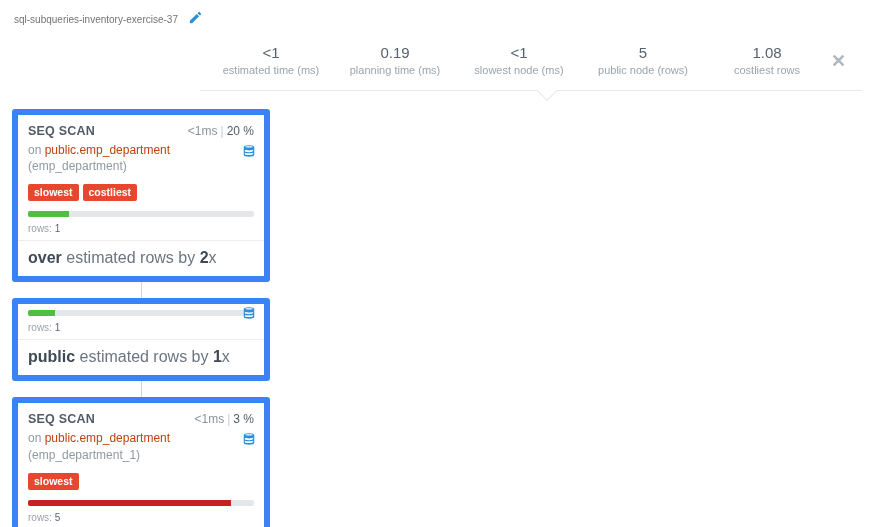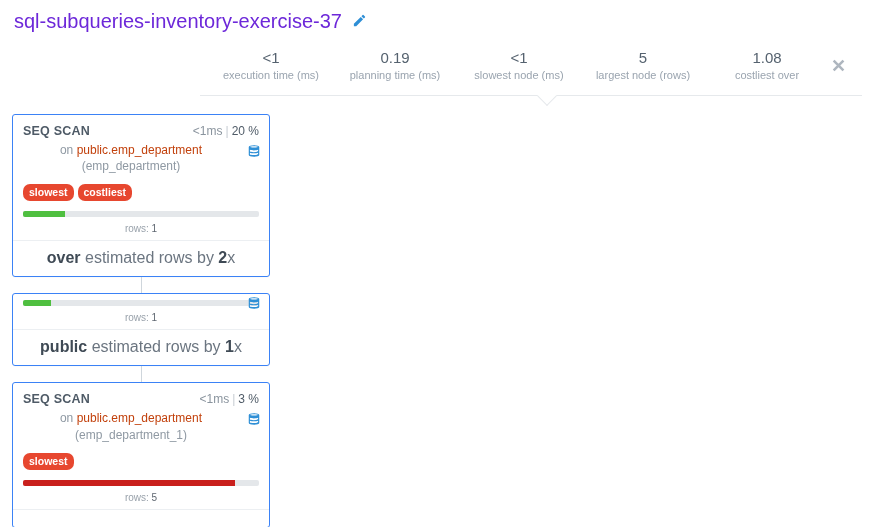--- a/index.html
+++ b/index.html
@@ -10,22 +10,22 @@
     font-size: 13px;
     width: 882px;
   }
   .header {
     padding: 10px 14px 6px;
     display: flex;
     align-items: center;
     gap: 10px;
   }
   .header-title {
-    color: #6d28d9;
-    font-size: 20px;
+    color: #737373;
+    font-size: 10px;
     font-weight: 400;
     text-align: center;
   }
   .edit-icon svg { width: 15px; height: 15px; fill: #2e8fd6; cursor: pointer; }
   .stats-bar {
     margin: 2px 0 0 200px;
     padding: 8px 20px 14px;
     display: flex;
     gap: 22px;
     align-items: flex-start;
@@ -67,26 +67,25 @@
     background: #fff;
     border-right: 1px solid #e6e9ec;
     border-bottom: 1px solid #e6e9ec;
     transform: rotate(45deg);
   }
   .plan-area {
     padding: 18px 12px 20px;
   }
   .node-card {
     width: 258px;
-    border: 1px solid #3b82f6;
+    border: 6px solid #3b82f6;
     border-radius: 3px;
     background: #fff;
     box-shadow: 0 1px 1px rgba(0,0,0,0.02);
     margin-bottom: 0;
-    text-align: center;
   }
   .connector {
     width: 1px; height: 16px; background: #cfd6dc;
     margin-left: 129px;
   }
   .node-head {
     display: flex;
     align-items: baseline;
     justify-content: space-between;
     padding: 9px 10px 4px 10px;
@@ -122,21 +121,21 @@
     padding: 4px 10px 8px;
     display: flex;
     gap: 4px;
   }
   .tag {
     background: #e7472f;
     color: #fff;
     font-size: 10.5px;
     font-weight: 700;
     padding: 2px 6px 3px;
-    border-radius: 7px;
+    border-radius: 2px;
   }
   .bar-wrap {
     height: 6px;
     background: #e4e7ea;
     margin: 2px 10px 4px;
     border-radius: 2px;
     overflow: hidden;
   }
   .bar-fill {
     height: 100%;
@@ -173,37 +172,37 @@
   <span class="edit-icon">
     <svg viewBox="0 0 24 24">
         <path d="M3 17.25V21h3.75l11-11.03-3.75-3.75L3 17.25zM20.71 7.04a1 1 0 0 0 0-1.41l-2.34-2.34a1 1 0 0 0-1.41 0l-1.83 1.83 3.75 3.75 1.83-1.83z"></path>
       </svg>
   </span>
 </div>
 
 <div class="stats-bar">
   <div class="stat">
     <div class="stat-value">&lt;1</div>
-    <div class="stat-label">execution time (ms)</div>
+    <div class="stat-label">estimated time (ms)</div>
   </div>
   <div class="stat">
     <div class="stat-value">0.19</div>
     <div class="stat-label">planning time (ms)</div>
   </div>
   <div class="stat">
     <div class="stat-value">&lt;1</div>
     <div class="stat-label">slowest node (ms)</div>
   </div>
   <div class="stat">
     <div class="stat-value">5</div>
-    <div class="stat-label">largest node (rows)</div>
+    <div class="stat-label">public node (rows)</div>
   </div>
   <div class="stat">
     <div class="stat-value">1.08</div>
-    <div class="stat-label">costliest over</div>
+    <div class="stat-label">costliest rows</div>
   </div>
   <span class="close-x">✕</span>
   <div class="notch"></div>
 </div>
 
 <div class="plan-area">
 
   <div class="node-card">
     <div class="node-head">
       <span class="node-name">SEQ SCAN</span>

